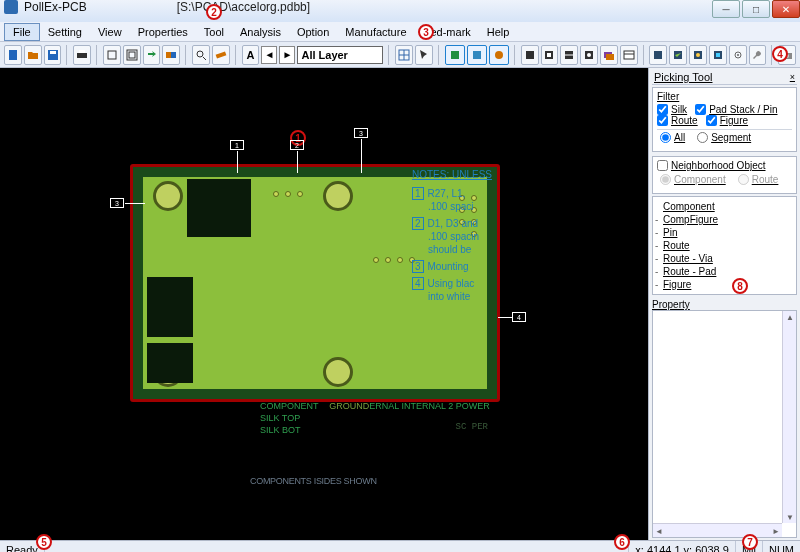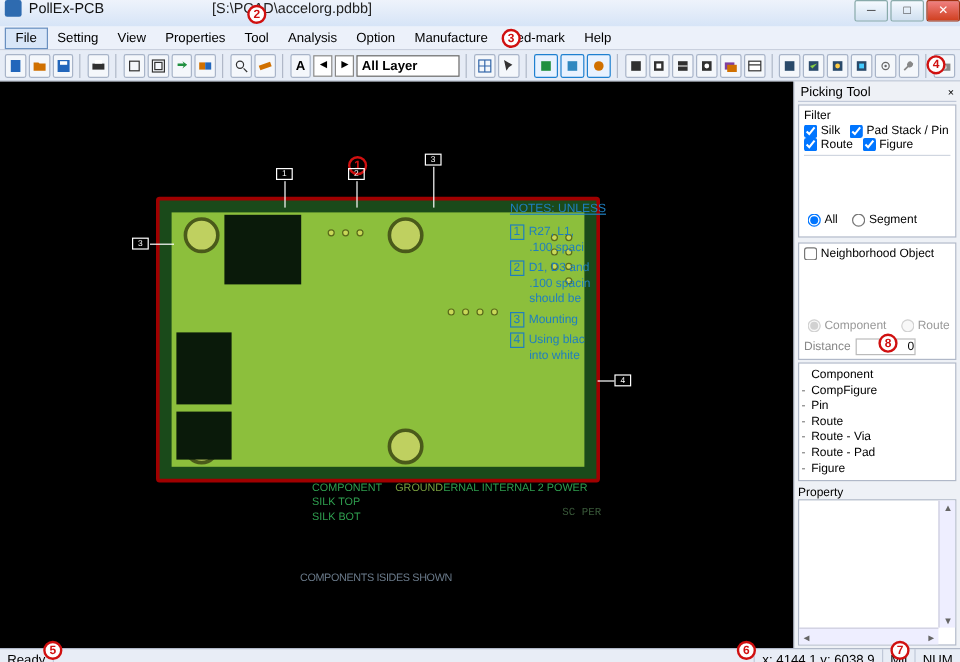--- a/index.html
+++ b/index.html
@@ -26,21 +26,21 @@
 .tool-btn { width: 20px; height: 20px; border: 1px solid #a8b4c8; background:#f4f7fb; display:flex;align-items:center;justify-content:center;font-size:10px;border-radius:2px;}
 .tool-sep { width: 2px; height: 20px; border-left: 1px solid #b0b8c8; margin: 0 3px; }
 .layer-sel { display:flex; align-items:center; gap:2px; }
 .layer-arrow { width:16px; height:18px; border:1px solid #888; background:#fff; font-size:10px; display:flex;align-items:center;justify-content:center;}
 .layer-input { height:18px; width:86px; border:1px solid #666; font-size:11px; font-weight:bold; padding:0 3px; }
 .tool-group-hilite .tool-btn { border:1px solid #1e80d0; background:#e8f2ff; }
 
 
 .workarea { display:flex; height: 472px; }
 .canvas-pane { flex:1; background:#000; position:relative; overflow:hidden; }
-.side-pane { width: 139px; background:#eef1f6; border-left:1px solid #b0b8c8; font-size:10px; padding: 2px 3px; display:flex; flex-direction:column; }
+.side-pane { width: 152px; background:#eef1f6; border-left:1px solid #b0b8c8; font-size:10px; padding: 2px 3px; display:flex; flex-direction:column;text-decoration:underline; }
 
 
 .pcb-board { position:absolute; left:130px; top:96px; width:370px; height:238px; background:#1a4a1a; border:3px solid #a00000; border-radius:3px; }
 .pcb-inner { position:absolute; left:10px; top:10px; right:10px; bottom:10px; background:#8cbf3c; }
 .pcb-pad { position:absolute; width:6px; height:6px; background:#c9d858; border-radius:50%; border:1px solid #5a6a1a; }
 .pcb-hole { position:absolute; width:30px; height:30px; background:#bfd060; border-radius:50%; border:3px solid #4a5a1a; }
 .pcb-dark { position:absolute; background:#0a1a0a; }
 .callout { position:absolute; width:14px; height:10px; border:1px solid #fff; color:#fff; font-size:7px; text-align:center; line-height:9px;}
 .callout-line { position:absolute; background:#fff; }
 .notes { position:absolute; right:156px; top:100px; color:#1f7fbf; font-family:'Courier New',monospace; font-size:10px; line-height:13px; }
@@ -73,21 +73,21 @@
 .prop-box .sbh{position:absolute;left:0;right:14px;bottom:0;height:14px;background:#eef;border-top:1px solid #ccd;}
 .prop-box .arrow{position:absolute;width:12px;height:12px;font-size:8px;color:#666;display:flex;align-items:center;justify-content:center;}
 
 
 .statusbar { height: 18px; background:#e8edf6; border-top:1px solid #b0b8c8; display:flex; align-items:center; font-size:11px; }
 .status-cell { padding:0 6px; border-right:1px solid #c0c8d8; height:100%; display:flex; align-items:center;}
 .status-spacer { flex:1; }
 
 .ic1{fill:#2266bb;} .ic2{fill:#d07000;} .ic3{fill:#209040;} .ic4{fill:#8040a0;} .ic6{fill:#3088c0;} .ic-dark{fill:#303030;}
 .small-x{font-size:9px;cursor:default;}
-.radio-opt{display:flex;align-items:center;gap:3px;margin-top:46px;}
+.radio-opt{display:flex;align-items:center;gap:3px;}
 .radio-opt input{width:11px;height:11px;}
 </style>
 </head>
 <body>
 
 <div class="titlebar">
   <div class="app-icon"></div>
   <span class="title-app">PollEx-PCB</span>
   <span class="title-file">[S:\PCAD\accelorg.pdbb]</span>
   <div class="win-controls">
@@ -398,24 +398,20 @@
       <div class="radio-row" style="border:none;padding-top:0;">
         <label class="radio-opt" style="color:#999">
             <input type="radio" disabled="" checked="" style="">
             <span>Component</span>
           </label>
         <label class="radio-opt" style="color:#999">
             <input type="radio" disabled="" style="">
             <span>Route</span>
           </label>
       </div>
-      <div class="dist-row">
-        <label>Distance</label>
-        <input value="0" style="">
-      </div>
     </div>
     <div class="tree">
       <div class="tree-item tree-root">Component</div>
       <div class="tree-item">CompFigure</div>
       <div class="tree-item">Pin</div>
       <div class="tree-item">Route</div>
       <div class="tree-item">Route - Via</div>
       <div class="tree-item">Route - Pad</div>
       <div class="tree-item">Figure</div>
     </div>

